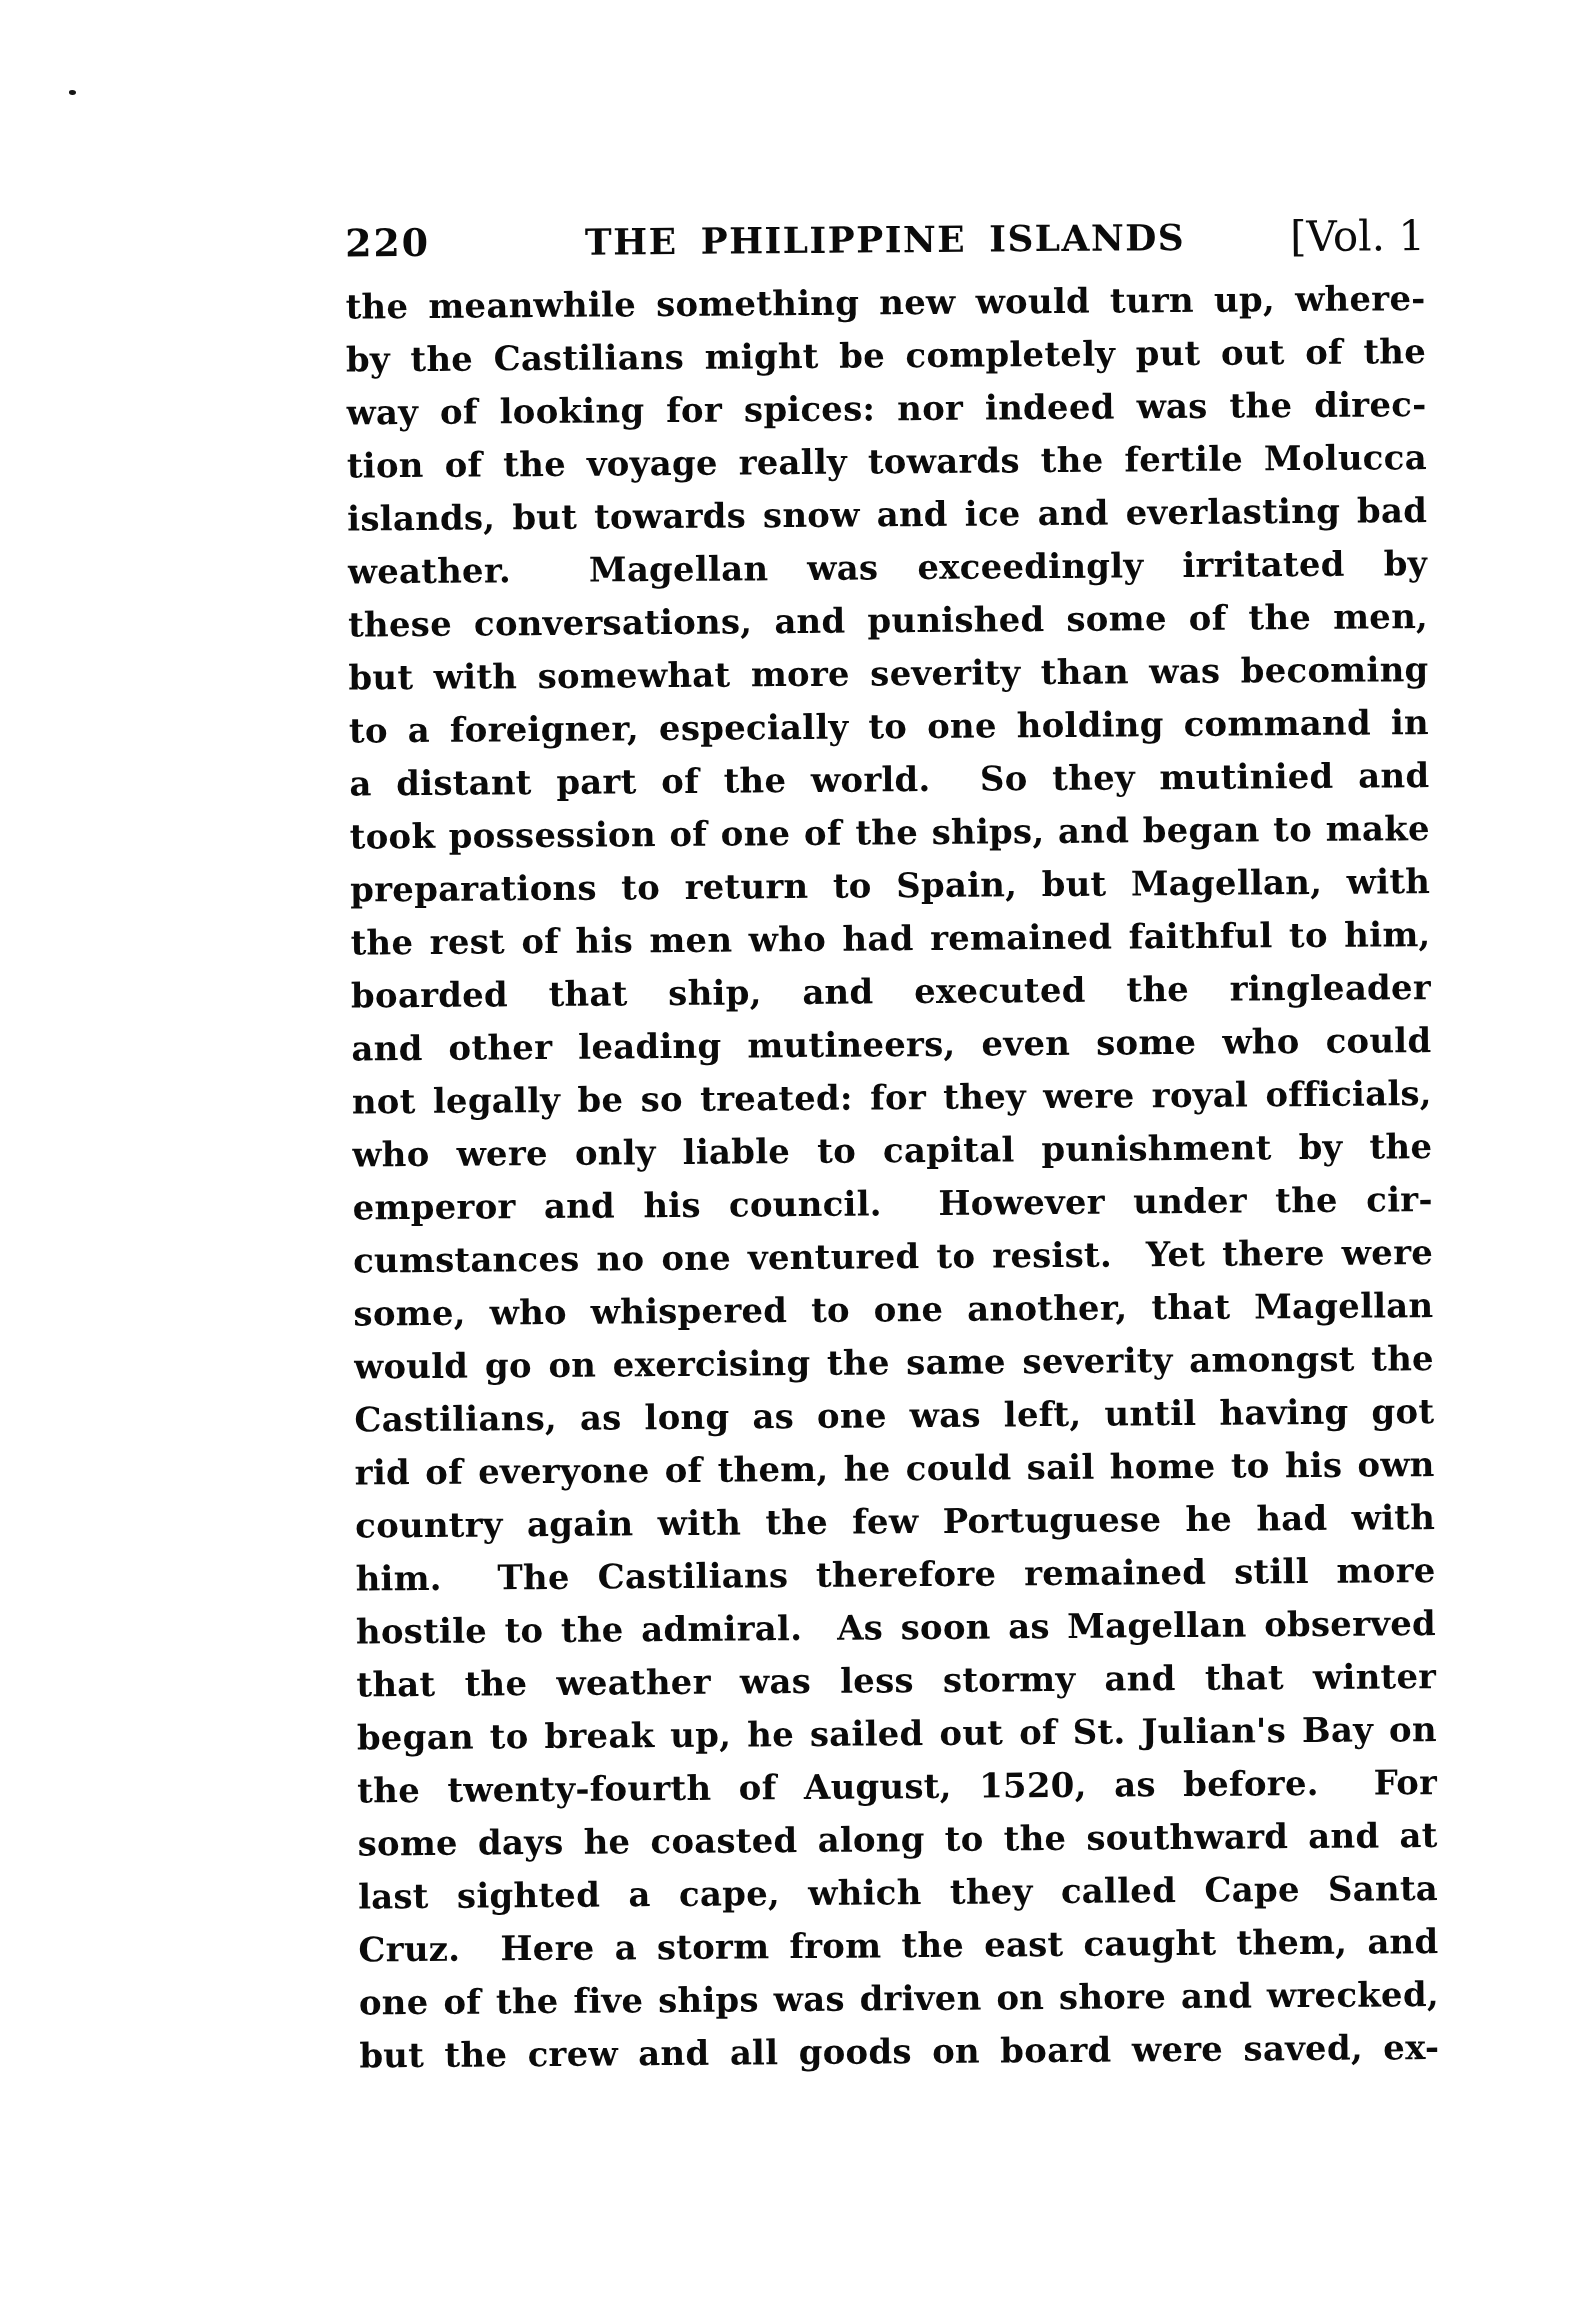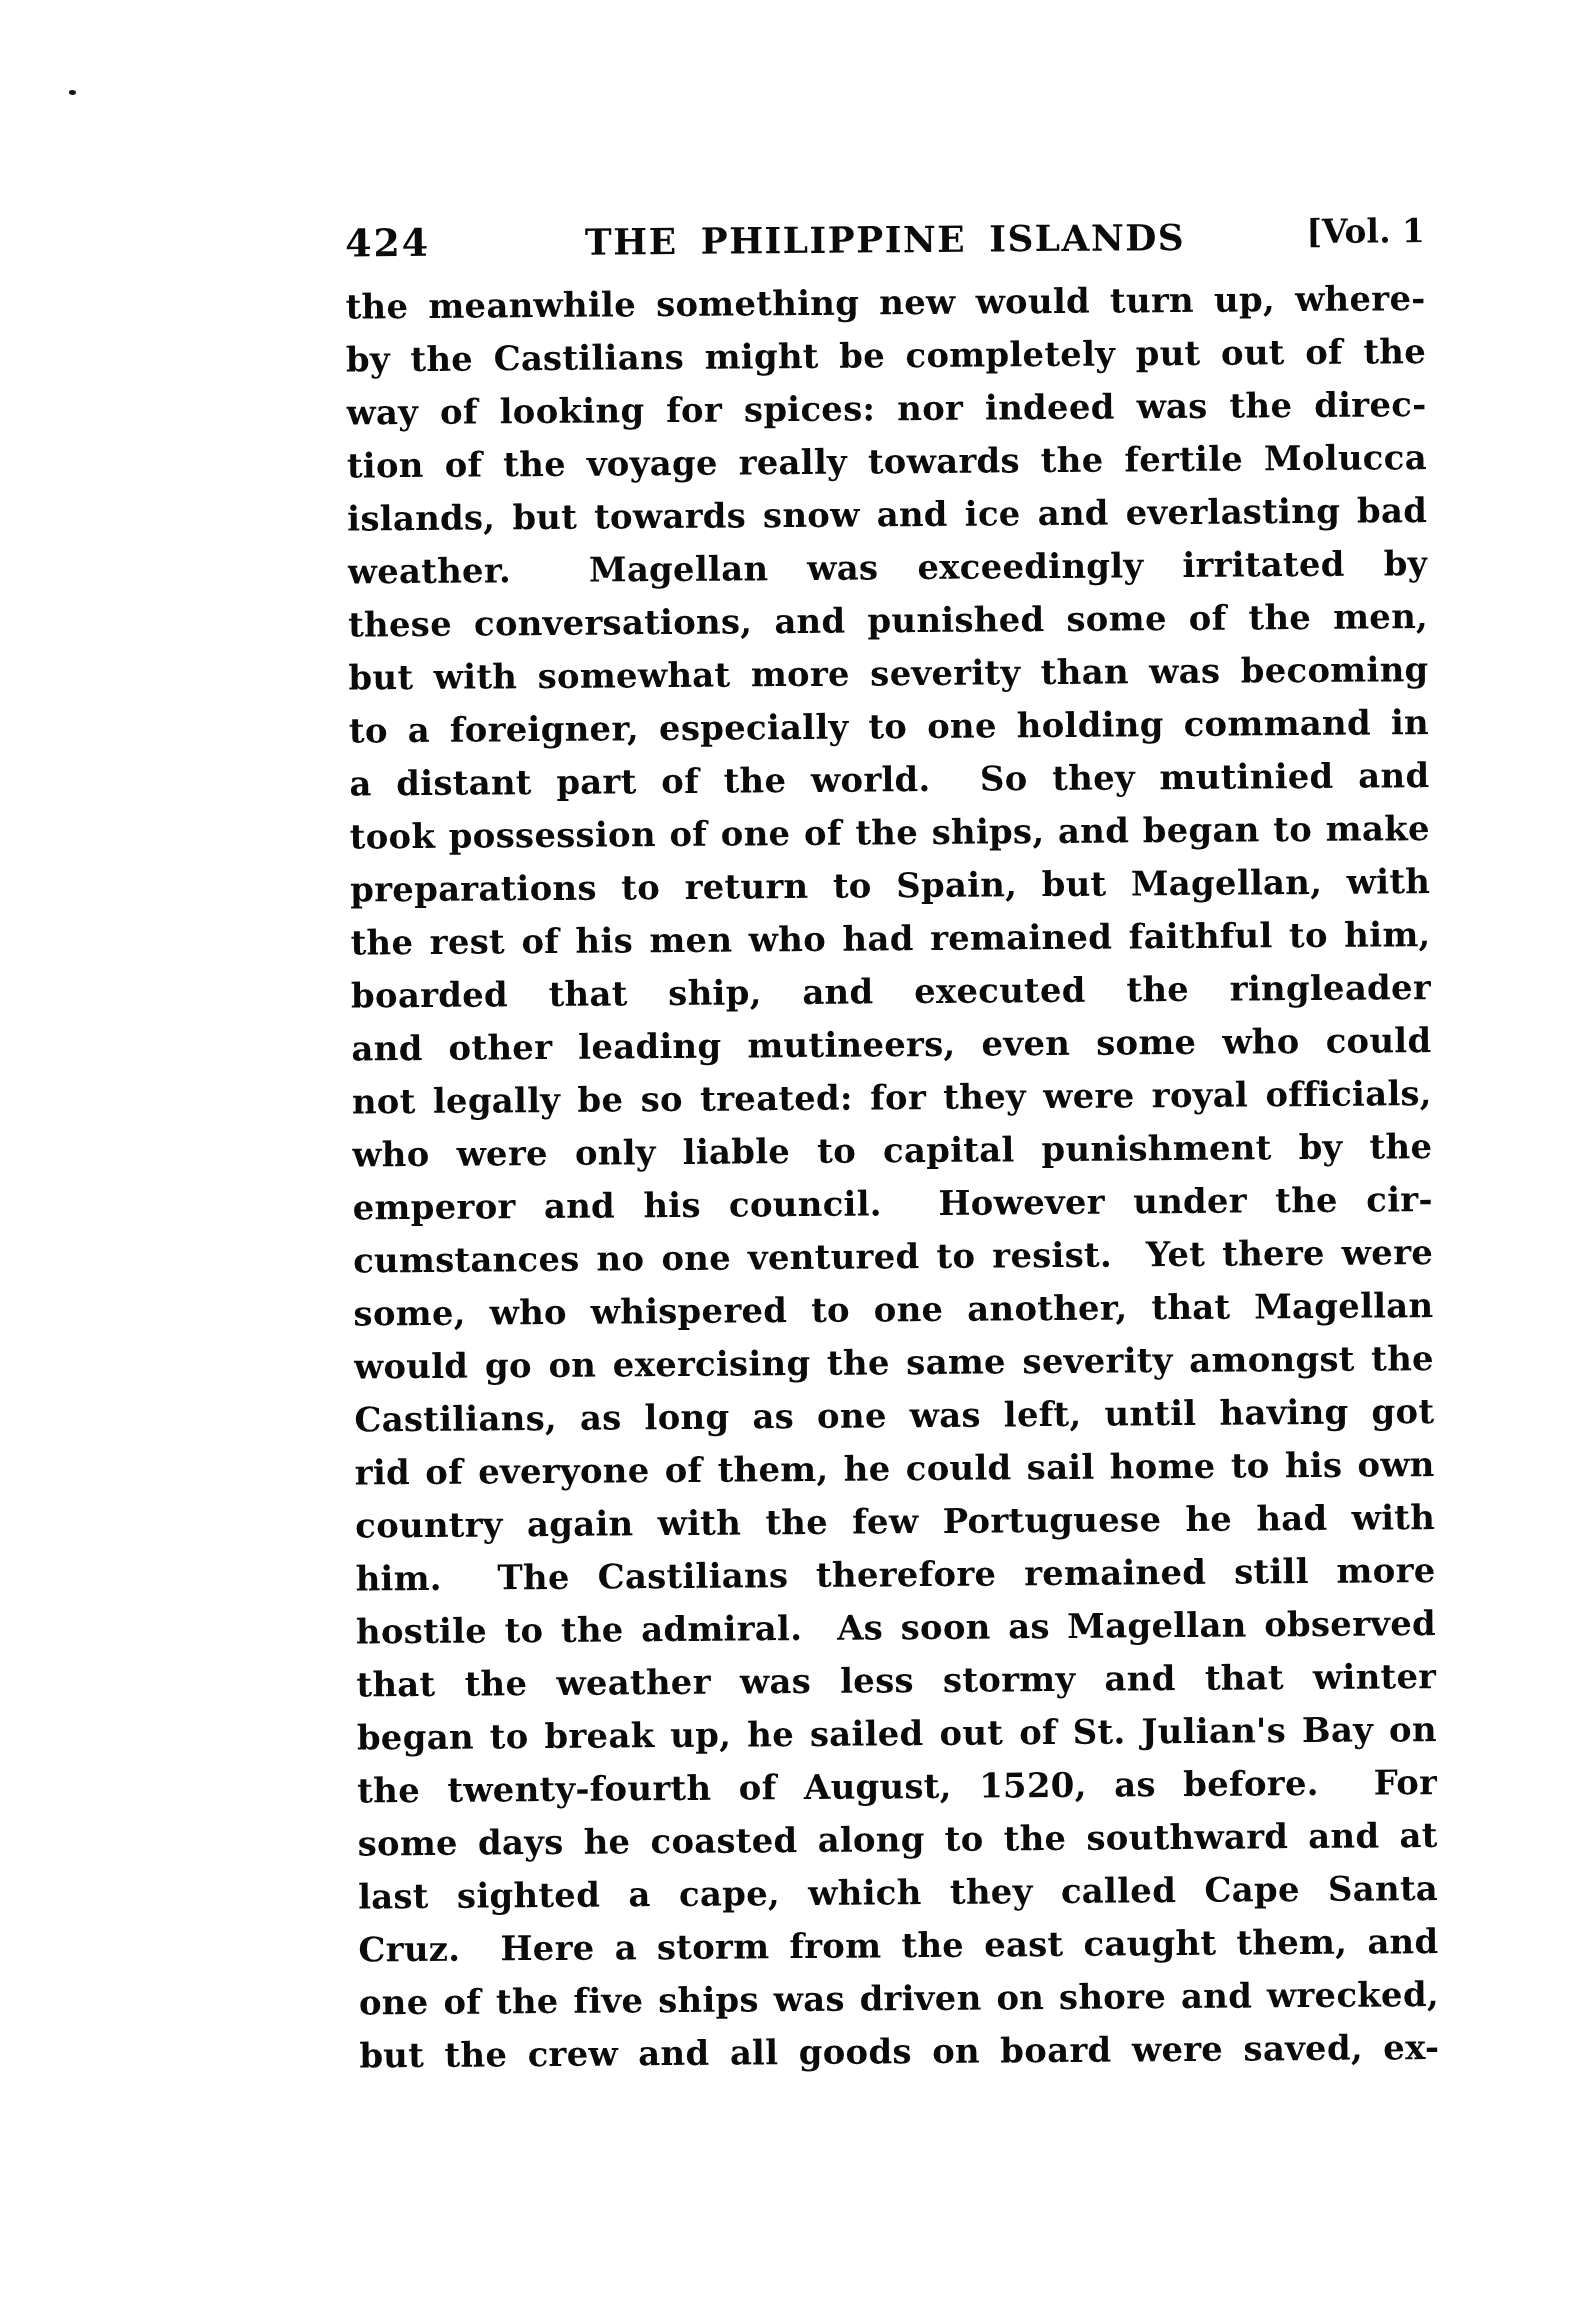--- a/index.html
+++ b/index.html
@@ -41,22 +41,22 @@
     font-size: 36px;
     font-weight: bold;
     letter-spacing: 1.4px;
     word-spacing: 9.2px;
     white-space: nowrap;
   }
   .volume-label {
     position: absolute;
     right: 0;
     top: 2.8px;
-    font-size: 33px;
-    font-weight: bold;
+    font-size: 42px;
+    font-weight: normal;
     white-space: nowrap;
   }
   .body-text {
     position: absolute;
     top: 277px;
     left: 351px;
     width: 1080px;
   }
   .line {
     font-size: 34px;
@@ -76,21 +76,21 @@
   }
   .speck-a { left: 69px; top: 90px; width: 7px; height: 5px; }
 </style>
 </head>
 <body>
 
 <div class="page">
   <div class="scan-rotate">
 
     <div class="header-row">
-      <span class="page-number">424</span>
+      <span class="page-number">220</span>
       <span class="running-title">THE PHILIPPINE ISLANDS</span>
       <span class="volume-label">[Vol. 1</span>
     </div>
 
     <div class="body-text">
         <div class="line">the meanwhile something new would turn up, where-</div>
         <div class="line">by the Castilians might be completely put out of the</div>
         <div class="line">way of looking for spices: nor indeed was the direc-</div>
         <div class="line">tion of the voyage really towards the fertile Molucca</div>
         <div class="line">islands, but towards snow and ice and everlasting bad</div>

